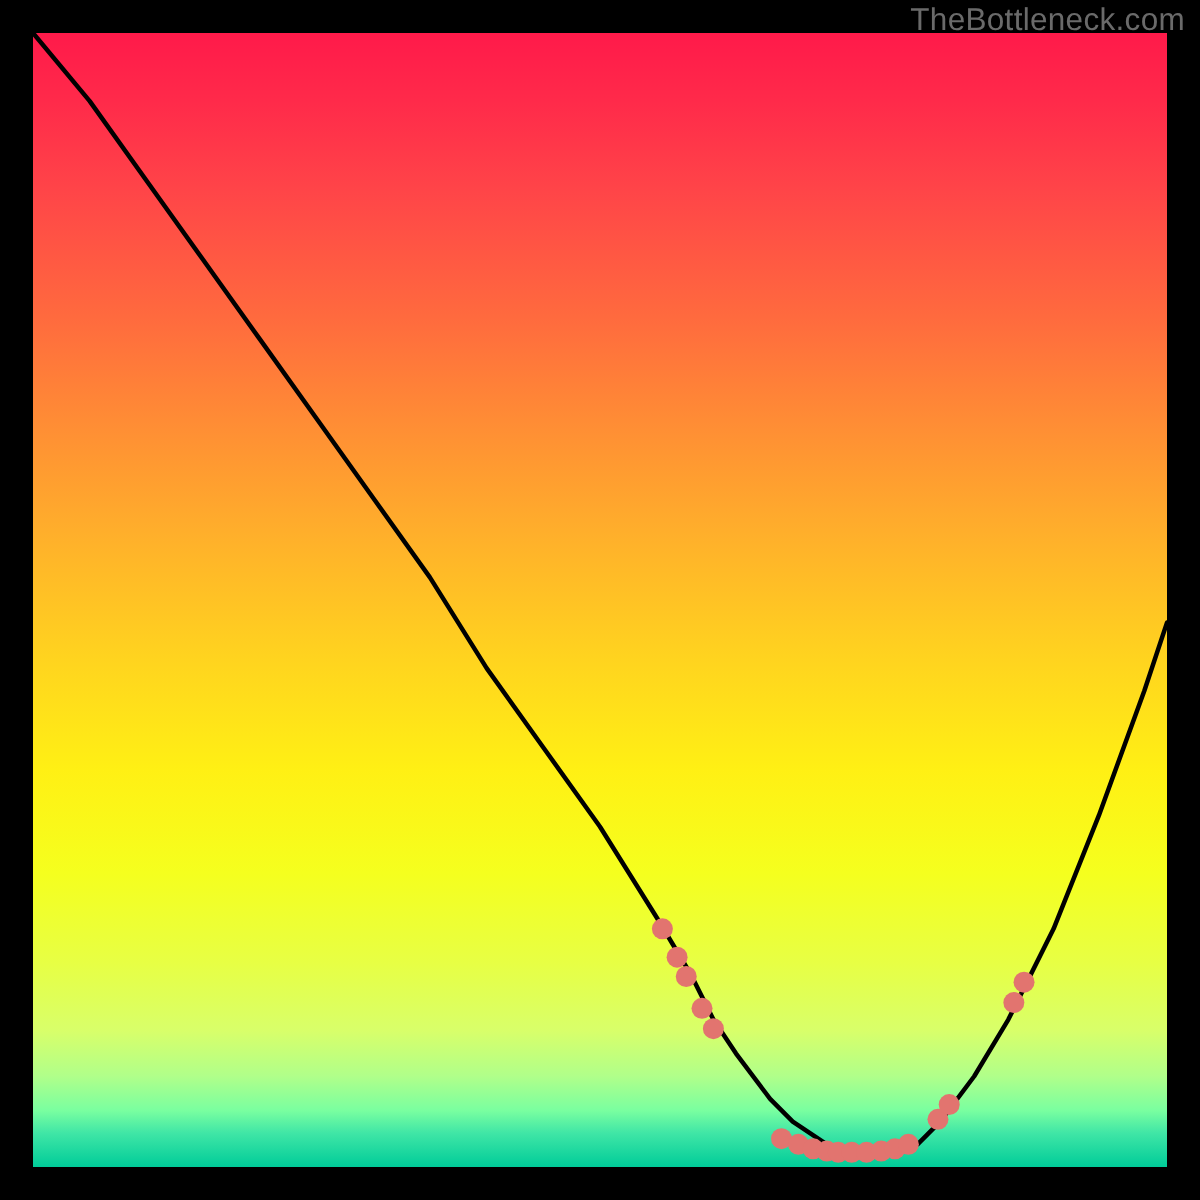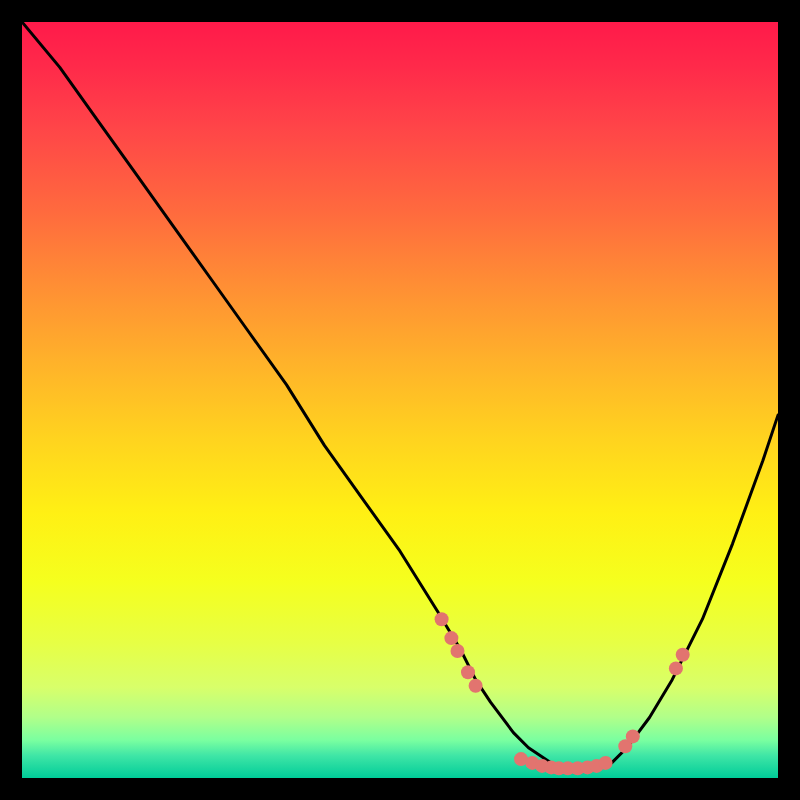--- a/index.html
+++ b/index.html
@@ -90,13 +90,14 @@
           <circle cx="574.6" cy="743.9" r="7" fill="#e2746f"></circle>
           <circle cx="583.6" cy="740.9" r="7" fill="#e2746f"></circle>
           <circle cx="603.3" cy="724.2" r="7" fill="#e2746f"></circle>
           <circle cx="610.8" cy="714.4" r="7" fill="#e2746f"></circle>
           <circle cx="653.9" cy="646.4" r="7" fill="#e2746f"></circle>
           <circle cx="660.7" cy="632.8" r="7" fill="#e2746f"></circle>
         </g>
     </svg>
   </div>
 
+  <div class="watermark">TheBottleneck.com</div>
 </div>
 
 </body></html>

